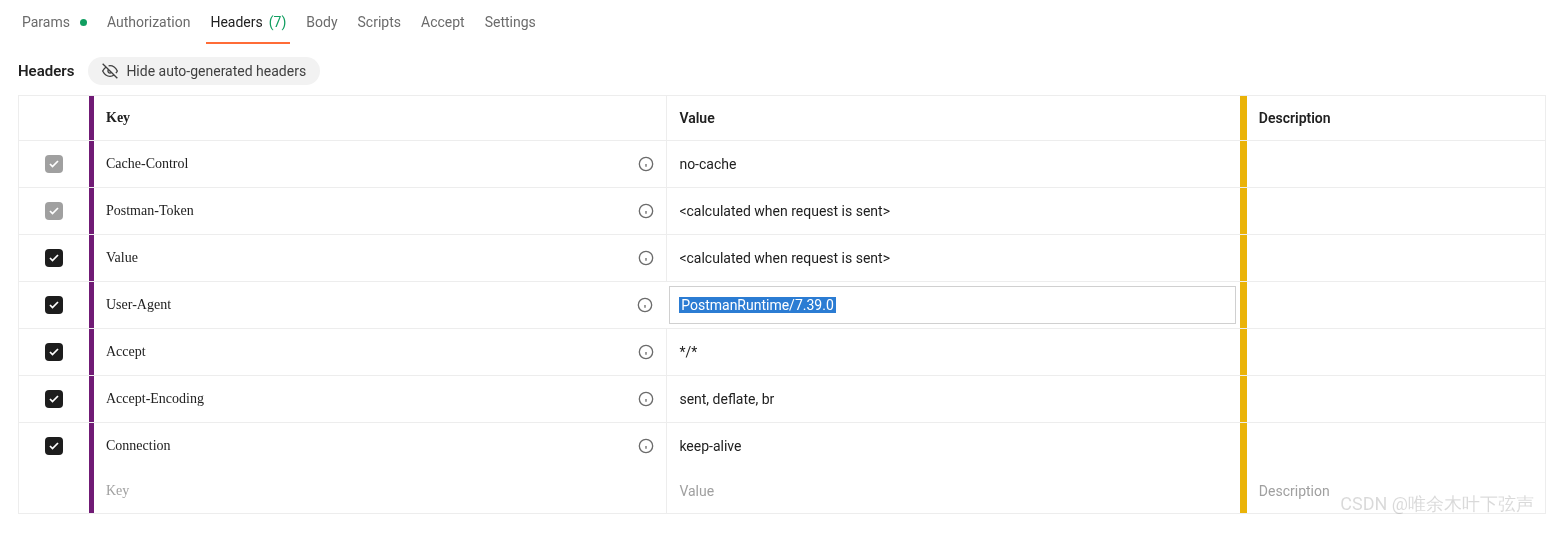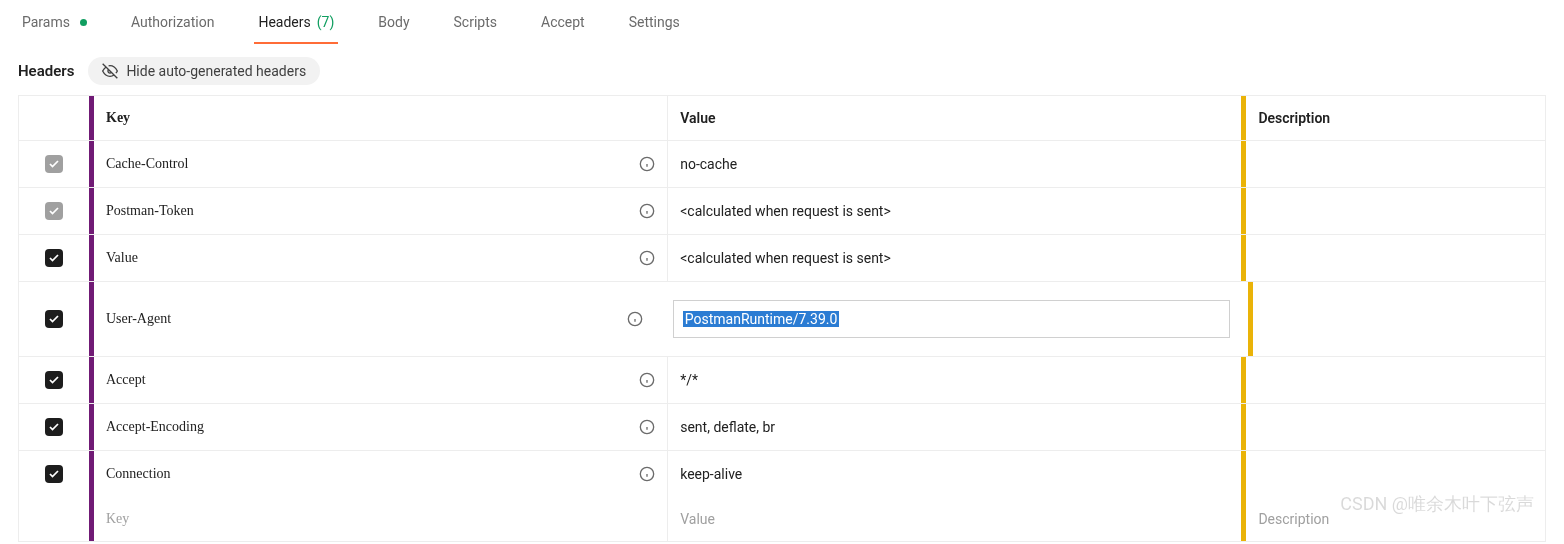--- a/index.html
+++ b/index.html
@@ -4,21 +4,21 @@
   <style>
     * { margin: 0; padding: 0; box-sizing: border-box; }
     body {
       font-family: -apple-system, BlinkMacSystemFont, "Segoe UI", Roboto, Helvetica, Arial, sans-serif;
       background: #ffffff;
       color: #212121;
       font-size: 14px;
     }
     .tabs {
       display: flex;
-      gap: 36px;
+      gap: 12px;
       padding: 0 18px;
       border-bottom: 1px solid transparent;
     }
     .tab {
       padding: 14px 4px;
       color: #6b6b6b;
       cursor: pointer;
       display: flex;
       align-items: center;
       gap: 6px;
@@ -77,21 +77,21 @@
       background: #fff;
     }
     .th, .td {
       padding: 14px 12px;
       display: flex;
       align-items: center;
     }
     .col-check { width: 70px; justify-content: center; }
     .col-key { flex: 1; border-left: 5px solid #701a75; position: relative; font-family: Liberation Serif, serif; }
     .col-value { flex: 1; border-left: 1px solid #ededed; }
-    .col-desc { flex: 0.5; border-left: 5px solid #eab308; }
+    .col-desc { flex: 0.5; border-left: 7px solid #eab308; }
     .th { font-weight: 600; color: #212121; }
     .trow {
       display: flex;
       border-bottom: 1px solid #ededed;
     }
     .trow:last-child { border-bottom: none; }
     .checkbox {
       width: 18px;
       height: 18px;
       border-radius: 4px;
@@ -113,21 +113,21 @@
       color: #6b6b6b;
     }
     .placeholder { color: #a0a0a0; }
     .selected-text {
       background: #2b7cd3;
       color: #fff;
       padding: 0 2px;
     }
     .editing-cell {
       border: 1px solid #d0d0d0;
-      margin: 18px;
+      margin: 4px;
       padding: 10px 9px;
     }
     .watermark {
       position: fixed;
       bottom: 28px;
       right: 30px;
       color: rgba(0,0,0,0.15);
       font-size: 18px;
       pointer-events: none;
     }

